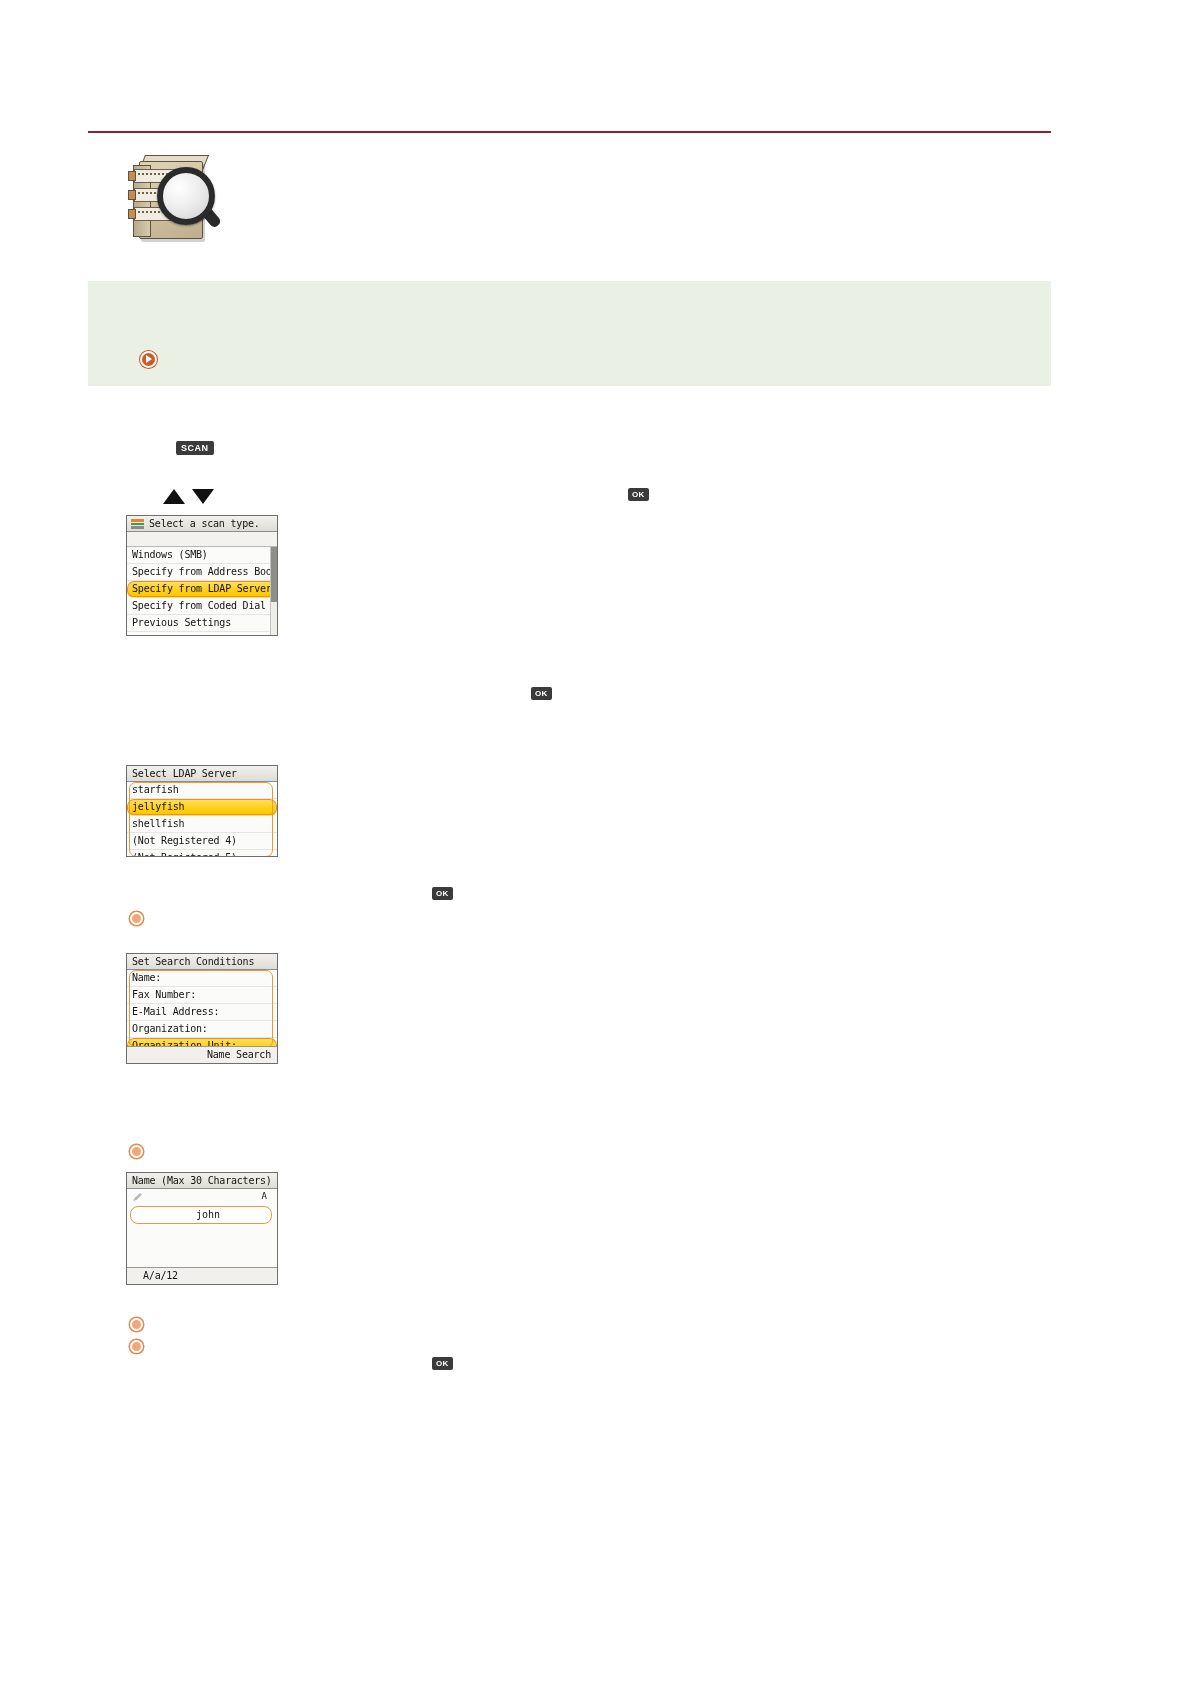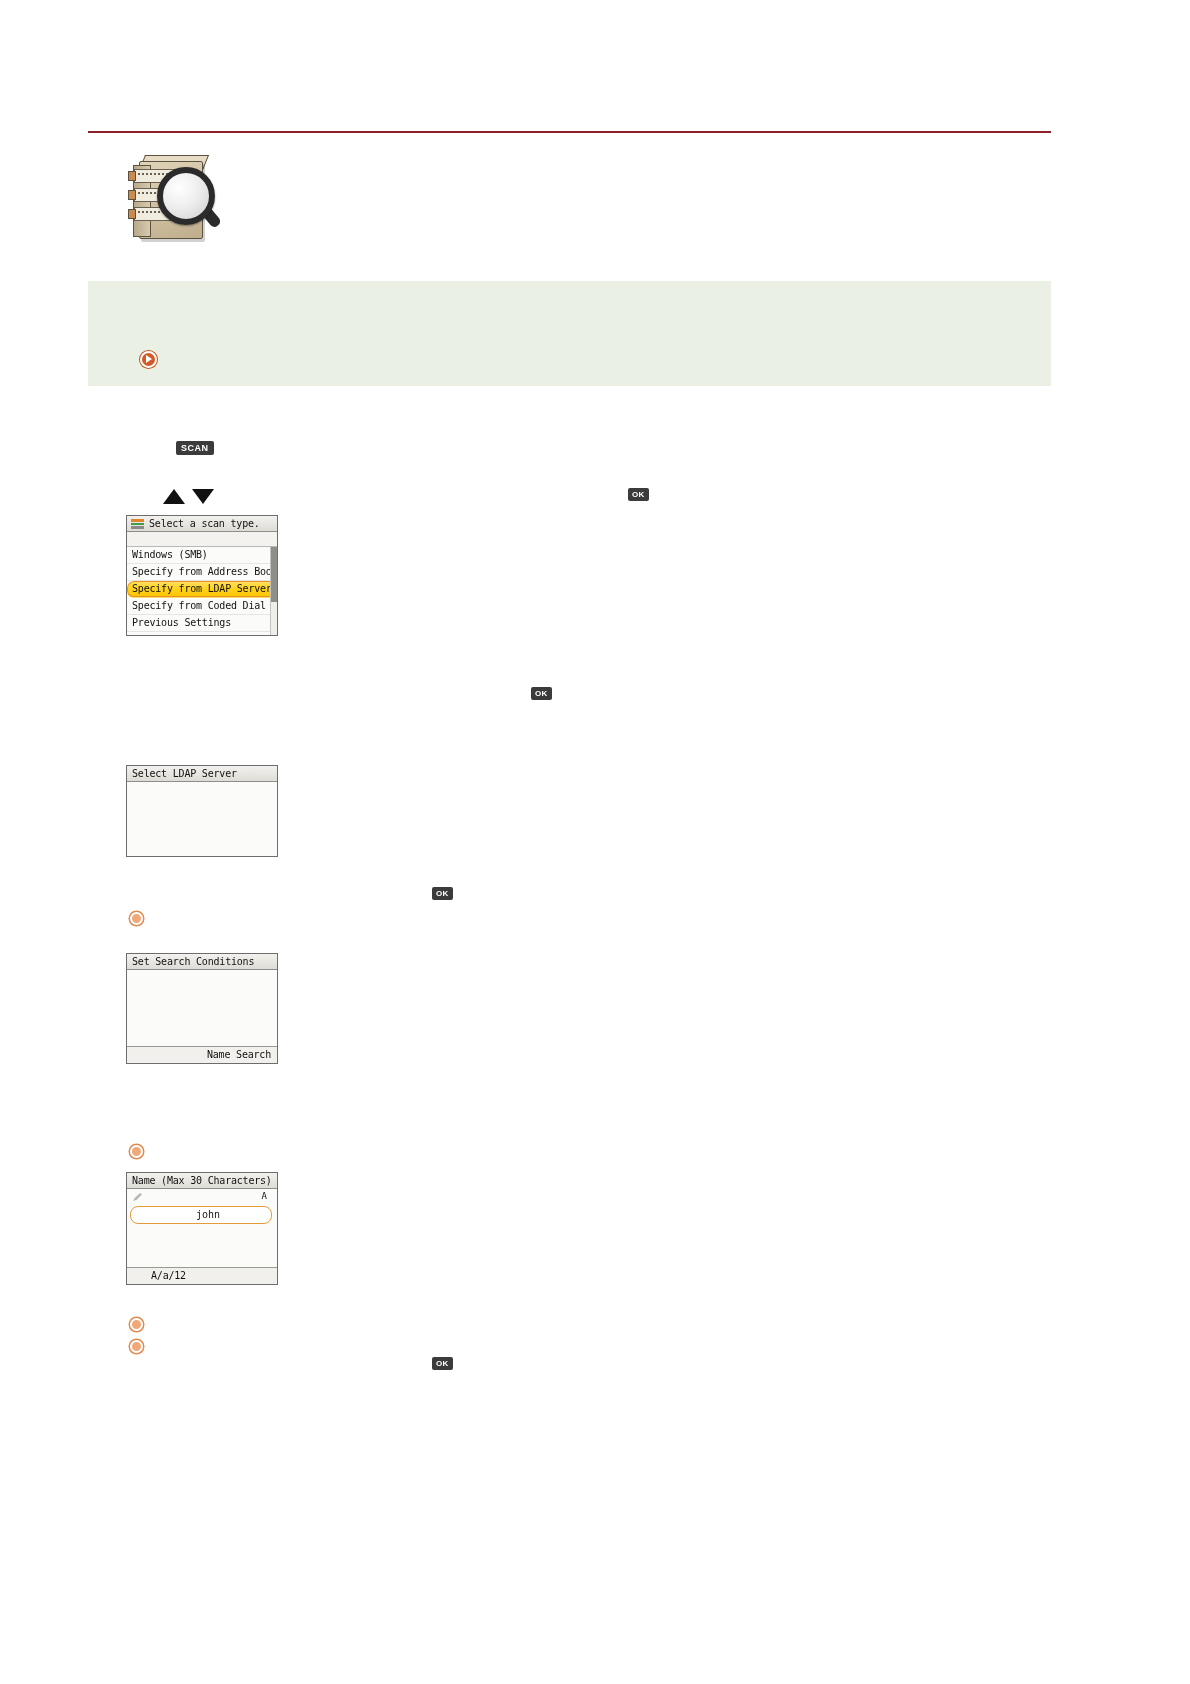--- a/index.html
+++ b/index.html
@@ -375,43 +375,59 @@
     <div class="lcd-scrollbar" style="top:0; bottom:0;">
       <div class="lcd-thumb" style="top:0; height:55px;"></div>
     </div>
   </div>
 </div>
 
 <div class="key-ok" style="left:531px; top:687px;">OK</div>
 
 <div class="lcd" id="lcd-1" style="left:126px; top:741px; width:152px; height:92px;margin-top:24px;">
   <div class="lcd-title">Select LDAP Server</div>
+  <div class="lcd-list" style="height:75px; position:relative;">
+    <div class="lcd-row">starfish</div>
+    <div class="lcd-row sel">jellyfish</div>
+    <div class="lcd-row">shellfish</div>
+    <div class="lcd-row">(Not Registered 4)</div>
+    <div class="lcd-row">(Not Registered 5)</div>
+    <div class="lcd-outline"></div>
+  </div>
 </div>
 
 <div class="key-ok" style="left:432px; top:887px;">OK</div>
 <div class="dot" style="left:130px; top:912px;"></div>
 
 <div class="lcd" id="lcd-2" style="left:126px; top:953px; width:152px; height:111px;">
   <div class="lcd-title">Set Search Conditions</div>
+  <div class="lcd-list" style="height:78px; position:relative;">
+    <div class="lcd-row">Name:</div>
+    <div class="lcd-row">Fax Number:</div>
+    <div class="lcd-row">E-Mail Address:</div>
+    <div class="lcd-row">Organization:</div>
+    <div class="lcd-row sel">Organization Unit:</div>
+    <div class="lcd-outline"></div>
+  </div>
   <div class="lcd-softkeys">
     <span class="sk" style="right:6px;">Name Search</span>
   </div>
 </div>
 
 <div class="dot" style="left:130px; top:1145px;"></div>
 
 <div class="lcd" id="lcd-3" style="left:126px; top:1172px; width:152px; height:113px;">
   <div class="lcd-title">Name (Max 30 Characters)</div>
   <div class="entry-meta">
     <span class="entry-pencil"></span>
     <span class="mode-right">A</span>
   </div>
   <div class="entry-field">john</div>
   <div class="entry-blank" style="height:40px;"></div>
   <div class="lcd-softkeys">
-    <span class="sk" style="left:16px;margin-left:8px;">A/a/12</span>
+    <span class="sk" style="left:16px;">A/a/12</span>
     <span class="sk" style="left:109px;margin-top:16px;">Apply</span>
   </div>
 </div>
 
 <div class="dot" style="left:130px; top:1318px;"></div>
 <div class="dot" style="left:130px; top:1340px;"></div>
 <div class="key-ok" style="left:432px; top:1357px;">OK</div>
 
 </body></html>

